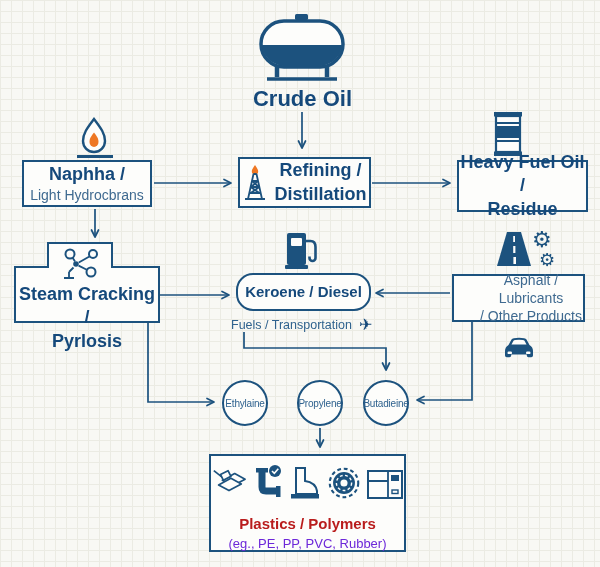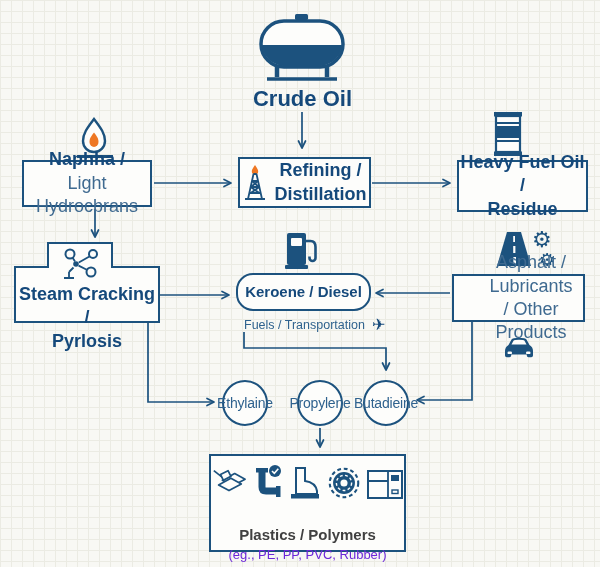--- a/index.html
+++ b/index.html
@@ -20,36 +20,36 @@
     position:absolute;
     background:#fdfdfb;
     border:2px solid #1c527e;
     display:flex;flex-direction:column;
     align-items:center;justify-content:center;
     text-align:center;line-height:1.3;
     box-sizing:border-box;
   }
   .t-bold{font-weight:700;color:#15497b;font-size:18px;}
   .t-bold-lg{font-weight:700;color:#15497b;font-size:15px;}
-  .t-reg{font-weight:400;color:#3f6a90;font-size:18px;text-align:center;}
+  .t-reg{font-weight:400;color:#3f6a90;font-size:14px;text-align:center;}
   .big-label{font-weight:700;color:#15497b;font-size:22px;text-align:center;}
   .circle-node{
     position:absolute;width:46px;height:46px;border-radius:50%;
     border:2px solid #1c527e;background:#fdfdfb;box-sizing:border-box;
     display:flex;align-items:center;justify-content:center;
-    font-size:14px;color:#2f628e;letter-spacing:-0.2px;
+    font-size:10px;color:#2f628e;letter-spacing:-0.2px;
   }
   .fuels-row{
     position:absolute;display:flex;align-items:center;gap:5px;
     font-size:12.5px;color:#2f628e;
   }
   .plane{font-size:16px;color:#15497b;line-height:1;}
   .flame-base{position:absolute;background:#1c527e;}
   .plastics-inner{display:flex;flex-direction:row;gap:2px;align-items:flex-end;margin-top:6px;}
-  .plastics-title{font-weight:700;color:#404040;font-size:15px;margin-top:23px;}
+  .plastics-title{font-weight:700;color:#b91c1c;font-size:15px;margin-top:12px;}
   .plastics-sub{font-weight:400;color:#6d28d9;font-size:13px;margin-top:2px;}
   svg{display:block;}
 </style>
 </head>
 <body>
 
 <div class="canvas">
 
   <svg class="overlay" width="600" height="567" viewBox="0 0 600 567">
     <defs>
@@ -157,21 +157,21 @@
     <rect x="24.4" y="31" width="2.6" height="7" fill="#fdfdfb"></rect>
     <text x="43" y="21" font-size="22" fill="#1c527e" font-family="DejaVu Sans">⚙</text>
     <text x="50" y="40" font-size="18" fill="#1c527e" font-family="DejaVu Sans">⚙</text>
   </svg>
 
   <div class="node-box" style="left:452px;top:274px;width:133px;height:48px;padding-left:25px;">
     <div class="t-reg">Asphalt / Lubricants</div>
     <div class="t-reg">/ Other Products</div>
   </div>
 
-  <div class="fuels-row" style="left:244px;top:317px;gap:7px;">
+  <div class="fuels-row" style="left:231px;top:317px;gap:7px;">
     <span>Fuels / Transportation</span>
     <span class="plane">✈</span>
   </div>
 
   <svg class="abs" style="left:499px;top:334px;" width="40" height="28" viewBox="0 0 40 28">
     <path d="M6,17 q0,-4 3.5,-6 l3,-5.5 q1,-1.8 7.5,-1.8 t7.5,1.8 l3,5.5 q3.5,2 3.5,6 v4.5 q0,1.8 -1.8,1.8 h-2.6 q-1.8,0 -1.8,-1.8 v-1 h-15.6 v1 q0,1.8 -1.8,1.8 h-2.6 q-1.8,0 -1.8,-1.8 z" fill="#1c527e"></path>
     <path d="M12.5,10.5 l2,-3.8 q0.8,-1 5.5,-1 t5.5,1 l2,3.8 z" fill="#fdfdfb"></path>
     <rect x="8.5" y="17.5" width="4.5" height="2.6" rx="1.2" fill="#fdfdfb"></rect>
     <rect x="27" y="17.5" width="4.5" height="2.6" rx="1.2" fill="#fdfdfb"></rect>
   </svg>

